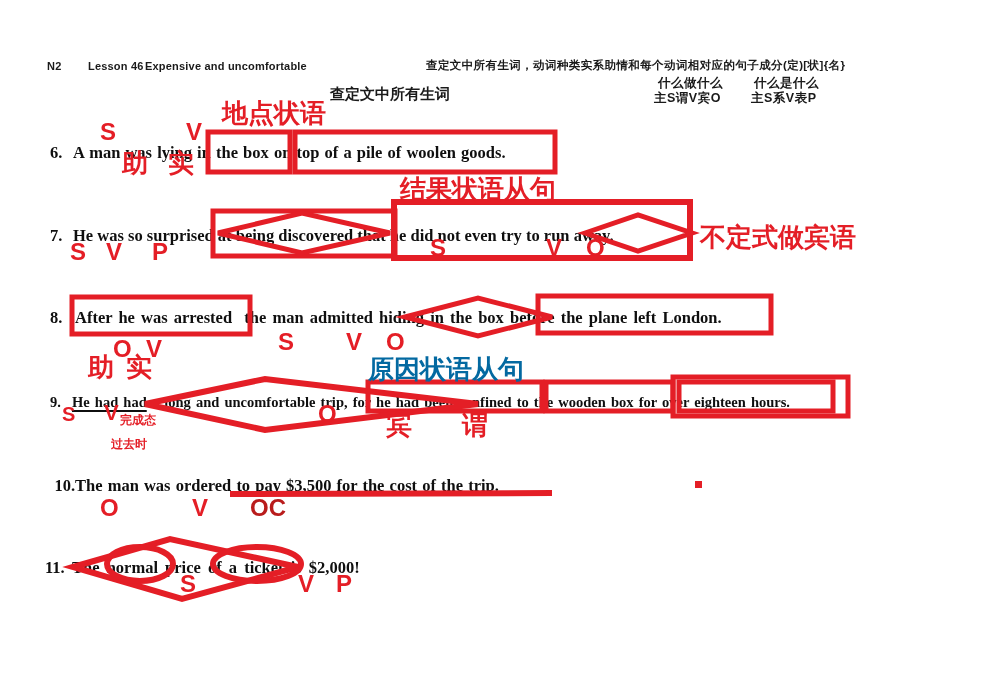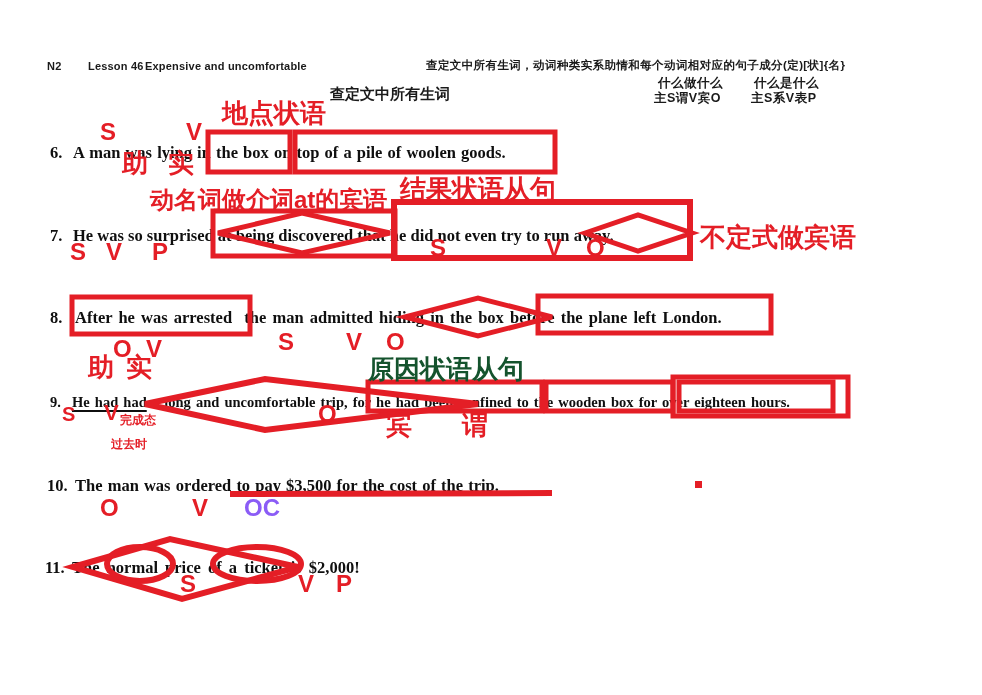--- a/index.html
+++ b/index.html
@@ -58,50 +58,49 @@
       <ellipse cx="140" cy="564" rx="33" ry="17" fill="none" stroke="#e41e26" stroke-width="6"></ellipse>
       <ellipse cx="257" cy="564" rx="44" ry="17" fill="none" stroke="#e41e26" stroke-width="6"></ellipse>
       <line x1="230" y1="494" x2="552" y2="493" stroke="#e41e26" stroke-width="6"></line>
       <rect x="695" y="481" width="7" height="7" fill="#e41e26"></rect>
     </svg>
 
 <div class="sentence" style="left: 50px; top: 144px; font-size: 16.5px; word-spacing: 1px;"><span class="num" style="width: 23px;">6.</span><span>A man was lying in the box on top of a pile of woolen goods.</span></div>
     <div class="sentence" style="left: 50px; top: 227px; font-size: 16.5px; word-spacing: 0px;"><span class="num" style="width: 23px;">7.</span><span>He was so surprised at being discovered that he did not even try to run away.</span></div>
     <div class="sentence" style="left: 50px; top: 309px; font-size: 16.5px; word-spacing: 2px;"><span class="num" style="width: 25px;">8.</span><span>After he was arrested  the man admitted hiding in the box before the plane left London.</span></div>
     <div class="sentence" style="left: 50px; top: 394px; font-size: 14.5px; word-spacing: 1.5px;"><span class="num" style="width: 22px;">9.</span><span class="seg-u">He had had</span><span> a long and uncomfortable trip, for he had been confined to the wooden box for over eighteen hours.</span></div>
-    <div class="sentence" style="left: 47px; top: 477px; font-size: 16.5px; word-spacing: 1px;"><span class="num" style="width: 28px;">10.</span><span>The man was ordered </span><span class="seg-u">to pay $3,500 for the cost of the trip.</span></div>
+    <div class="sentence" style="left: 47px; top: 477px; font-size: 16.5px; word-spacing: 1px;"><span class="num" style="width: 28px; text-align: right;">10.</span><span>The man was ordered </span><span class="seg-u">to pay $3,500 for the cost of the trip.</span></div>
     <div class="sentence" style="left: 45px; top: 559px; font-size: 16.5px; word-spacing: 3px;"><span class="num" style="width: 27px;">11.</span><span>The normal price of a ticket is $2,000!</span></div>
     <div class="rlabel" style="left: 222px; top: 100px; font-size: 26px; color: rgb(228, 30, 38);">地点状语</div>
     <div class="rlabel" style="left: 100px; top: 120px; font-size: 24px; color: rgb(228, 30, 38);">S</div>
     <div class="rlabel" style="left: 186px; top: 120px; font-size: 24px; color: rgb(228, 30, 38);">V</div>
     <div class="rlabel" style="left: 122px; top: 150px; font-size: 26px; color: rgb(228, 30, 38);">助</div>
     <div class="rlabel" style="left: 168px; top: 150px; font-size: 26px; color: rgb(228, 30, 38);">实</div>
-    <div class="rlabel" style="left: 150px; top: 188px; font-size: 24px; color: rgb(228, 30, 38);">动名词做介词at的宾语</div>
     <div class="rlabel" style="left: 700px; top: 224px; font-size: 26px; color: rgb(228, 30, 38);">不定式做宾语</div>
     <div class="rlabel" style="left: 400px; top: 176px; font-size: 26px; color: rgb(228, 30, 38);">结果状语从句</div>
     <div class="rlabel" style="left: 70px; top: 240px; font-size: 24px; color: rgb(228, 30, 38);">S</div>
     <div class="rlabel" style="left: 106px; top: 240px; font-size: 24px; color: rgb(228, 30, 38);">V</div>
     <div class="rlabel" style="left: 152px; top: 240px; font-size: 24px; color: rgb(228, 30, 38);">P</div>
     <div class="rlabel" style="left: 430px; top: 236px; font-size: 24px; color: rgb(228, 30, 38);">S</div>
     <div class="rlabel" style="left: 546px; top: 236px; font-size: 24px; color: rgb(228, 30, 38);">V</div>
     <div class="rlabel" style="left: 586px; top: 236px; font-size: 24px; color: rgb(228, 30, 38);">O</div>
     <div class="rlabel" style="left: 278px; top: 330px; font-size: 24px; color: rgb(228, 30, 38);">S</div>
     <div class="rlabel" style="left: 346px; top: 330px; font-size: 24px; color: rgb(228, 30, 38);">V</div>
     <div class="rlabel" style="left: 386px; top: 330px; font-size: 24px; color: rgb(228, 30, 38);">O</div>
     <div class="rlabel" style="left: 113px; top: 337px; font-size: 24px; color: rgb(228, 30, 38);">O</div>
     <div class="rlabel" style="left: 146px; top: 337px; font-size: 24px; color: rgb(228, 30, 38);">V</div>
     <div class="rlabel" style="left: 88px; top: 354px; font-size: 26px; color: rgb(228, 30, 38);">助</div>
     <div class="rlabel" style="left: 126px; top: 354px; font-size: 26px; color: rgb(228, 30, 38);">实</div>
-    <div class="rlabel" style="left: 368px; top: 356px; font-size: 26px; color: #14532d;">原因状语从句</div>
+    <div class="rlabel" style="left: 368px; top: 356px; font-size: 26px; color: #0369a1;">原因状语从句</div>
     <div class="rlabel" style="left: 62px; top: 404px; font-size: 20px; color: rgb(228, 30, 38);">S</div>
     <div class="rlabel" style="left: 76px; top: 438px; font-size: 12px; color: rgb(228, 30, 38); margin-left: 35px;">过去时</div>
     <div class="rlabel" style="left: 104px; top: 402px; font-size: 22px; color: rgb(228, 30, 38);">V</div>
     <div class="rlabel" style="left: 120px; top: 414px; font-size: 12px; color: rgb(228, 30, 38);">完成态</div>
     <div class="rlabel" style="left: 318px; top: 402px; font-size: 24px; color: rgb(228, 30, 38);">O</div>
     <div class="rlabel" style="left: 386px; top: 412px; font-size: 26px; color: rgb(228, 30, 38);">宾</div>
     <div class="rlabel" style="left: 462px; top: 412px; font-size: 26px; color: rgb(228, 30, 38);">谓</div>
     <div class="rlabel" style="left: 100px; top: 496px; font-size: 24px; color: rgb(228, 30, 38);">O</div>
     <div class="rlabel" style="left: 192px; top: 496px; font-size: 24px; color: rgb(228, 30, 38);">V</div>
-    <div class="rlabel" style="left: 244px; top: 496px; font-size: 24px; color: #8b5cf6;">OC</div>
+    <div class="rlabel" style="left: 250px; top: 496px; font-size: 24px; color: #b91c1c;">OC</div>
     <div class="rlabel" style="left: 180px; top: 572px; font-size: 24px; color: rgb(228, 30, 38);">S</div>
     <div class="rlabel" style="left: 298px; top: 572px; font-size: 24px; color: rgb(228, 30, 38);">V</div>
     <div class="rlabel" style="left: 336px; top: 572px; font-size: 24px; color: rgb(228, 30, 38);">P</div>
   </div>
 
 </body></html>

